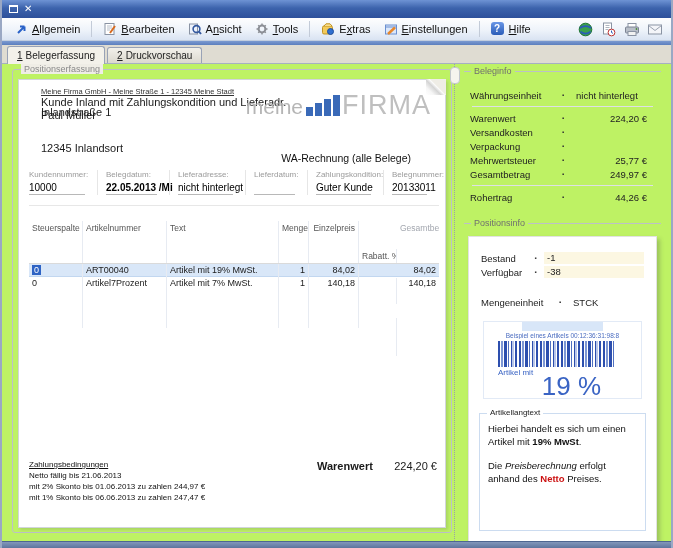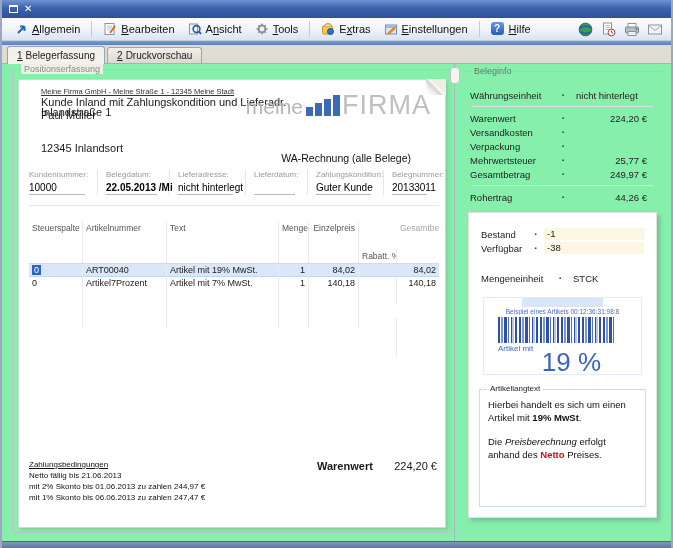--- a/index.html
+++ b/index.html
@@ -34,21 +34,21 @@
   .bluestrip { height:4px; flex:0 0 4px; background:linear-gradient(180deg,#7b9ad0,#5c7fbe); }
   .tabbar { height:19px; flex:0 0 19px; background:#dfdcd2; display:flex; align-items:flex-end; padding-left:5px; gap:2px;
             border-bottom:1px solid #a7b0c2; }
   .tab { height:16px; display:flex; align-items:center; padding:0 9px; font-size:10px; color:#222;
          background:linear-gradient(#f2f0ea,#dcd9cf); border:1px solid #98a2b6; border-bottom:none;
          border-radius:3px 3px 0 0; white-space:nowrap; }
   .tab.active { height:18px; background:#f3f1ea; margin-bottom:-1px; }
   .tab .tab-num { text-decoration:underline; margin-right:3px; }
 
   
-  .content { flex:1; position:relative; background:#86efac; overflow:hidden; }
+  .content { flex:1; position:relative; background:#bef264; overflow:hidden; }
 
   .groupbox { position:absolute; border:1px solid #bcc0c8; border-radius:3px; }
   .groupbox-label { position:absolute; top:-6px; left:8px; background:#efede6; padding:0 3px;
                     font-size:9px; color:#8a8a8a; line-height:10px; }
   .gb-left { left:10px; top:5px; width:440px; height:464px; }
 
   
   .sheet { position:absolute; left:5px; top:9px; width:428px; height:449px; background:#fff;
            border:1px solid #d2d5dc; box-shadow:2px 2px 3px rgba(80,80,90,.18); font-size:11px; color:#1a1a1a; }
   .curl { position:absolute; top:-1px; right:-1px; width:20px; height:16px;
@@ -420,20 +420,23 @@
         <span class="bi-sep">▪</span>
         <span class="bi-value">249,97 €</span>
       </div>
       <div class="bi-div"></div>
       <div class="bi-row">
         <span class="bi-label">Rohertrag</span>
         <span class="bi-sep">▪</span>
         <span class="bi-value">44,26 €</span>
       </div>
 
+      <div class="fs-caption mt14">
+          <span>Positionsinfo</span>
+        </div>
 
       <div class="pi-card">
         <div class="pi-row" style="margin-top:14px;justify-content:space-between;">
           <span class="pi-label">Bestand</span>
           <span class="pi-sep">▪</span>
           <span class="pi-value"><span class="hl">-1</span></span>
         </div>
         <div class="pi-row">
           <span class="pi-label">Verfügbar</span>
           <span class="pi-sep">▪</span>

